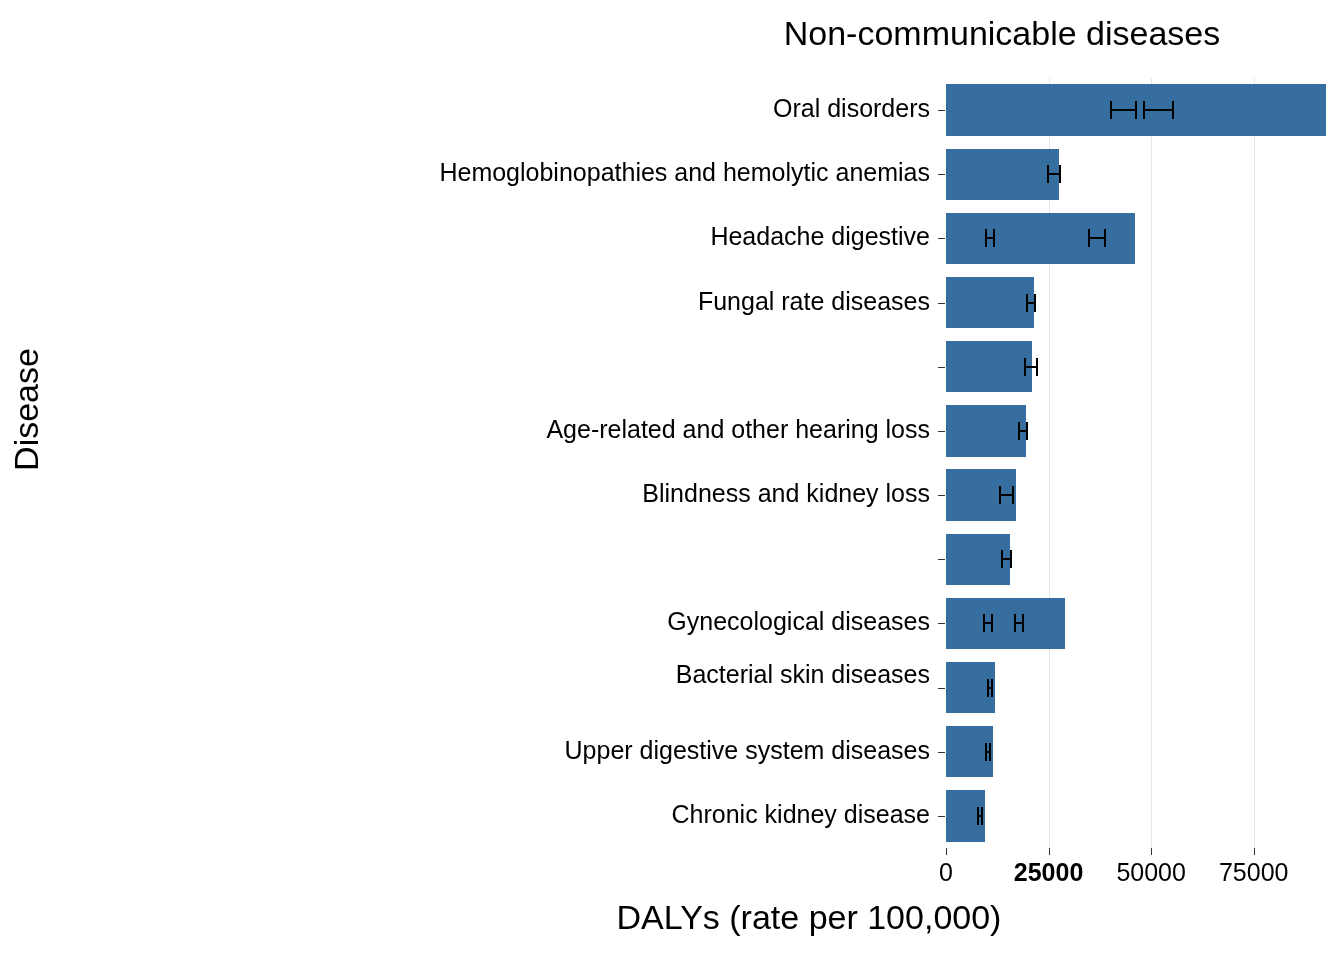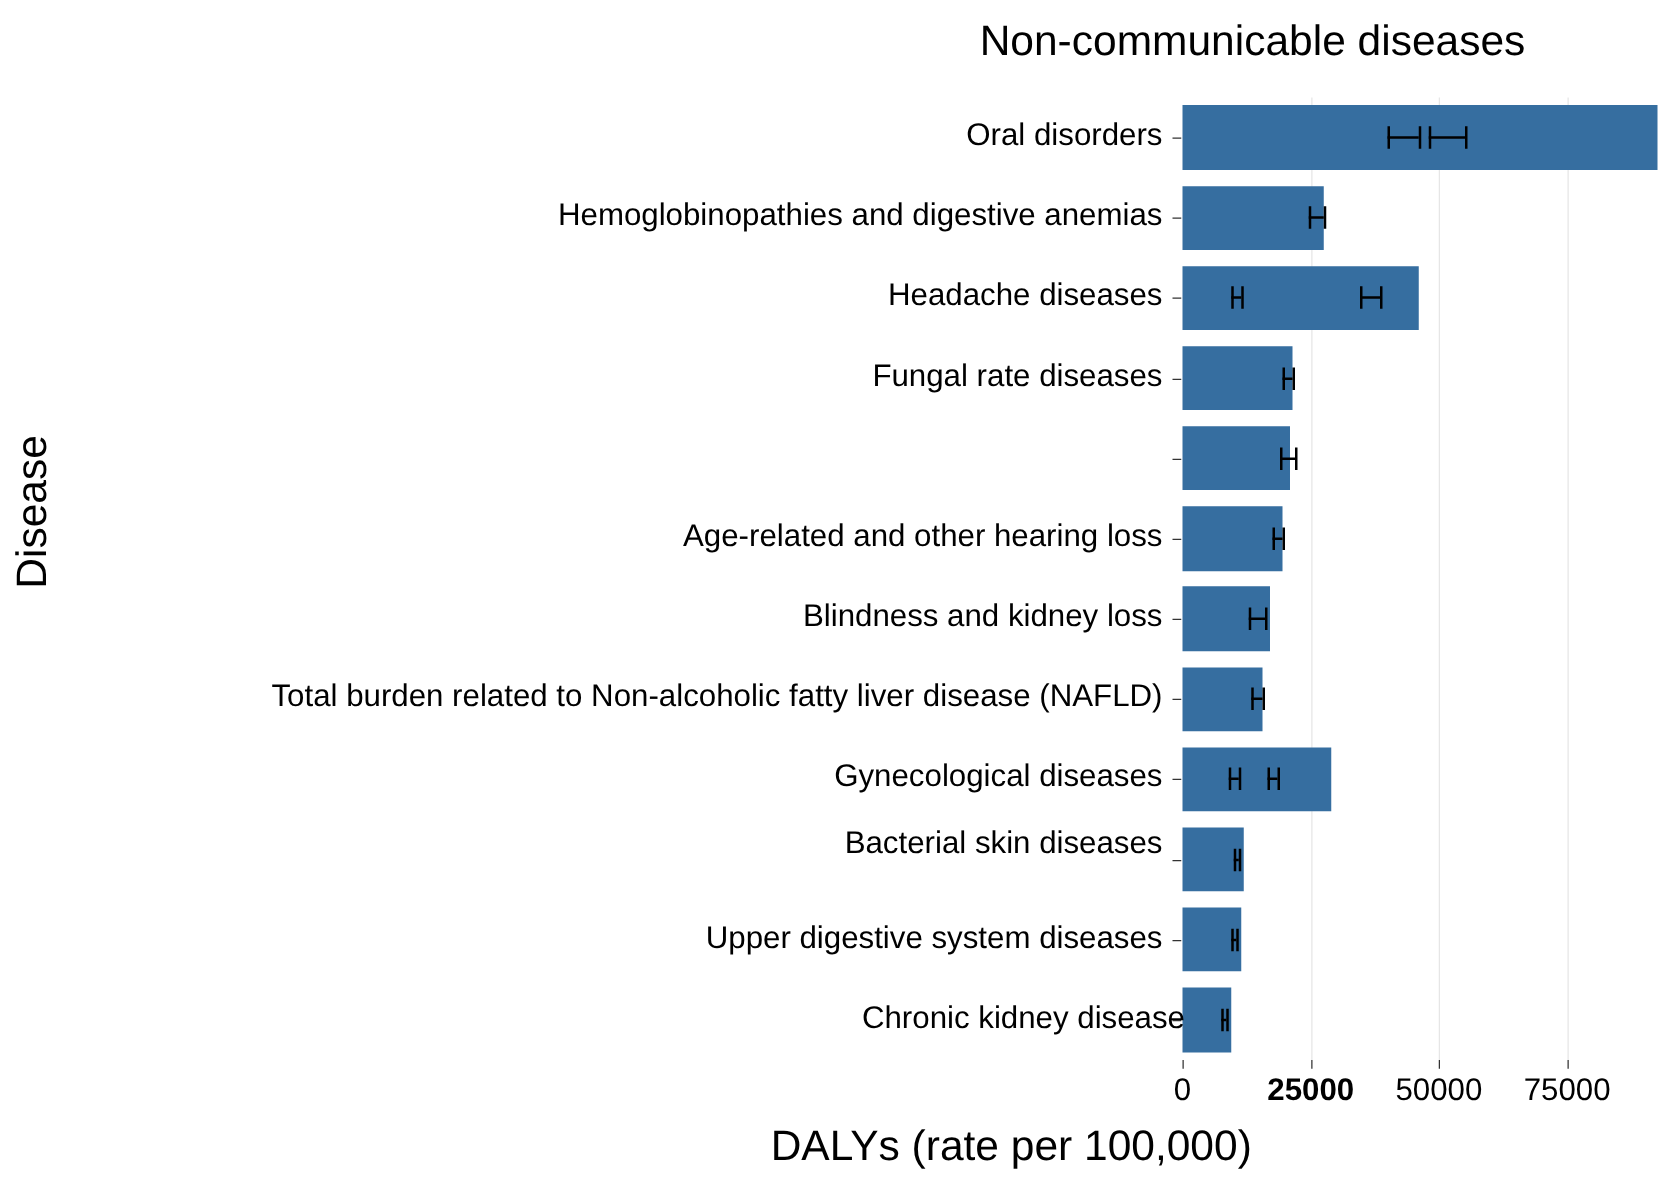--- a/index.html
+++ b/index.html
@@ -229,40 +229,39 @@
         <div class="errbar" style="left: 30.7732px; width: 4.10309px;"></div>
         <div class="errcap" style="left: 30.7732px;"></div>
         <div class="errcap" style="left: 34.8763px;"></div>
       </div>
     </div>
 
   <div id="axis-x"></div>
 
 <div class="ytick-wrap" style="top: 94.0833px;">Oral disorders</div>
     <div class="ytick-mark" style="top: 110.083px;"></div>
-    <div class="ytick-wrap" style="top: 158.25px;">Hemoglobinopathies and digestive anemias</div>
+    <div class="ytick-wrap" style="top: 158.25px;">Hemoglobinopathies and hemolytic anemias</div>
     <div class="ytick-mark" style="top: 174.25px;"></div>
-    <div class="ytick-wrap" style="top: 222.417px;">Headache diseases</div>
+    <div class="ytick-wrap" style="top: 222.417px;">Headache digestive</div>
     <div class="ytick-mark" style="top: 238.417px;"></div>
     <div class="ytick-wrap" style="top: 286.583px;">Fungal rate diseases</div>
     <div class="ytick-mark" style="top: 302.583px;"></div>
     <div class="ytick-mark" style="top: 366.75px;"></div>
     <div class="ytick-wrap" style="top: 414.917px;">Age-related and other hearing loss</div>
     <div class="ytick-mark" style="top: 430.917px;"></div>
     <div class="ytick-wrap" style="top: 479.083px;">Blindness and kidney loss</div>
     <div class="ytick-mark" style="top: 495.083px;"></div>
-    <div class="ytick-wrap" style="top: 543.25px;">Total burden related to Non-alcoholic fatty liver disease (NAFLD)</div>
     <div class="ytick-mark" style="top: 559.25px;"></div>
     <div class="ytick-wrap" style="top: 607.417px; text-align: right;">Gynecological diseases</div>
     <div class="ytick-mark" style="top: 623.417px;"></div>
     <div class="ytick-wrap" style="top: 660px;">Bacterial skin diseases</div>
     <div class="ytick-mark" style="top: 687.583px;"></div>
     <div class="ytick-wrap" style="top: 735.75px;">Upper digestive system diseases</div>
     <div class="ytick-mark" style="top: 751.75px;"></div>
-    <div class="ytick-wrap" style="top: 799.917px; margin-left: 18px;">Chronic kidney disease</div>
+    <div class="ytick-wrap" style="top: 799.917px;">Chronic kidney disease</div>
     <div class="ytick-mark" style="top: 815.917px;"></div>
     <div class="xtick-mark" style="left: 946px;"></div>
     <div class="xtick-label" style="left: 886px; width: 120px;">0</div>
     <div class="xtick-mark" style="left: 1048.58px;"></div>
     <div class="xtick-label" style="left: 988.577px; width: 120px; font-weight: bold;">25000</div>
     <div class="xtick-mark" style="left: 1151.15px;"></div>
     <div class="xtick-label" style="left: 1091.15px; width: 120px;">50000</div>
     <div class="xtick-mark" style="left: 1253.73px;"></div>
     <div class="xtick-label" style="left: 1193.73px; width: 120px;">75000</div>
   </div>

